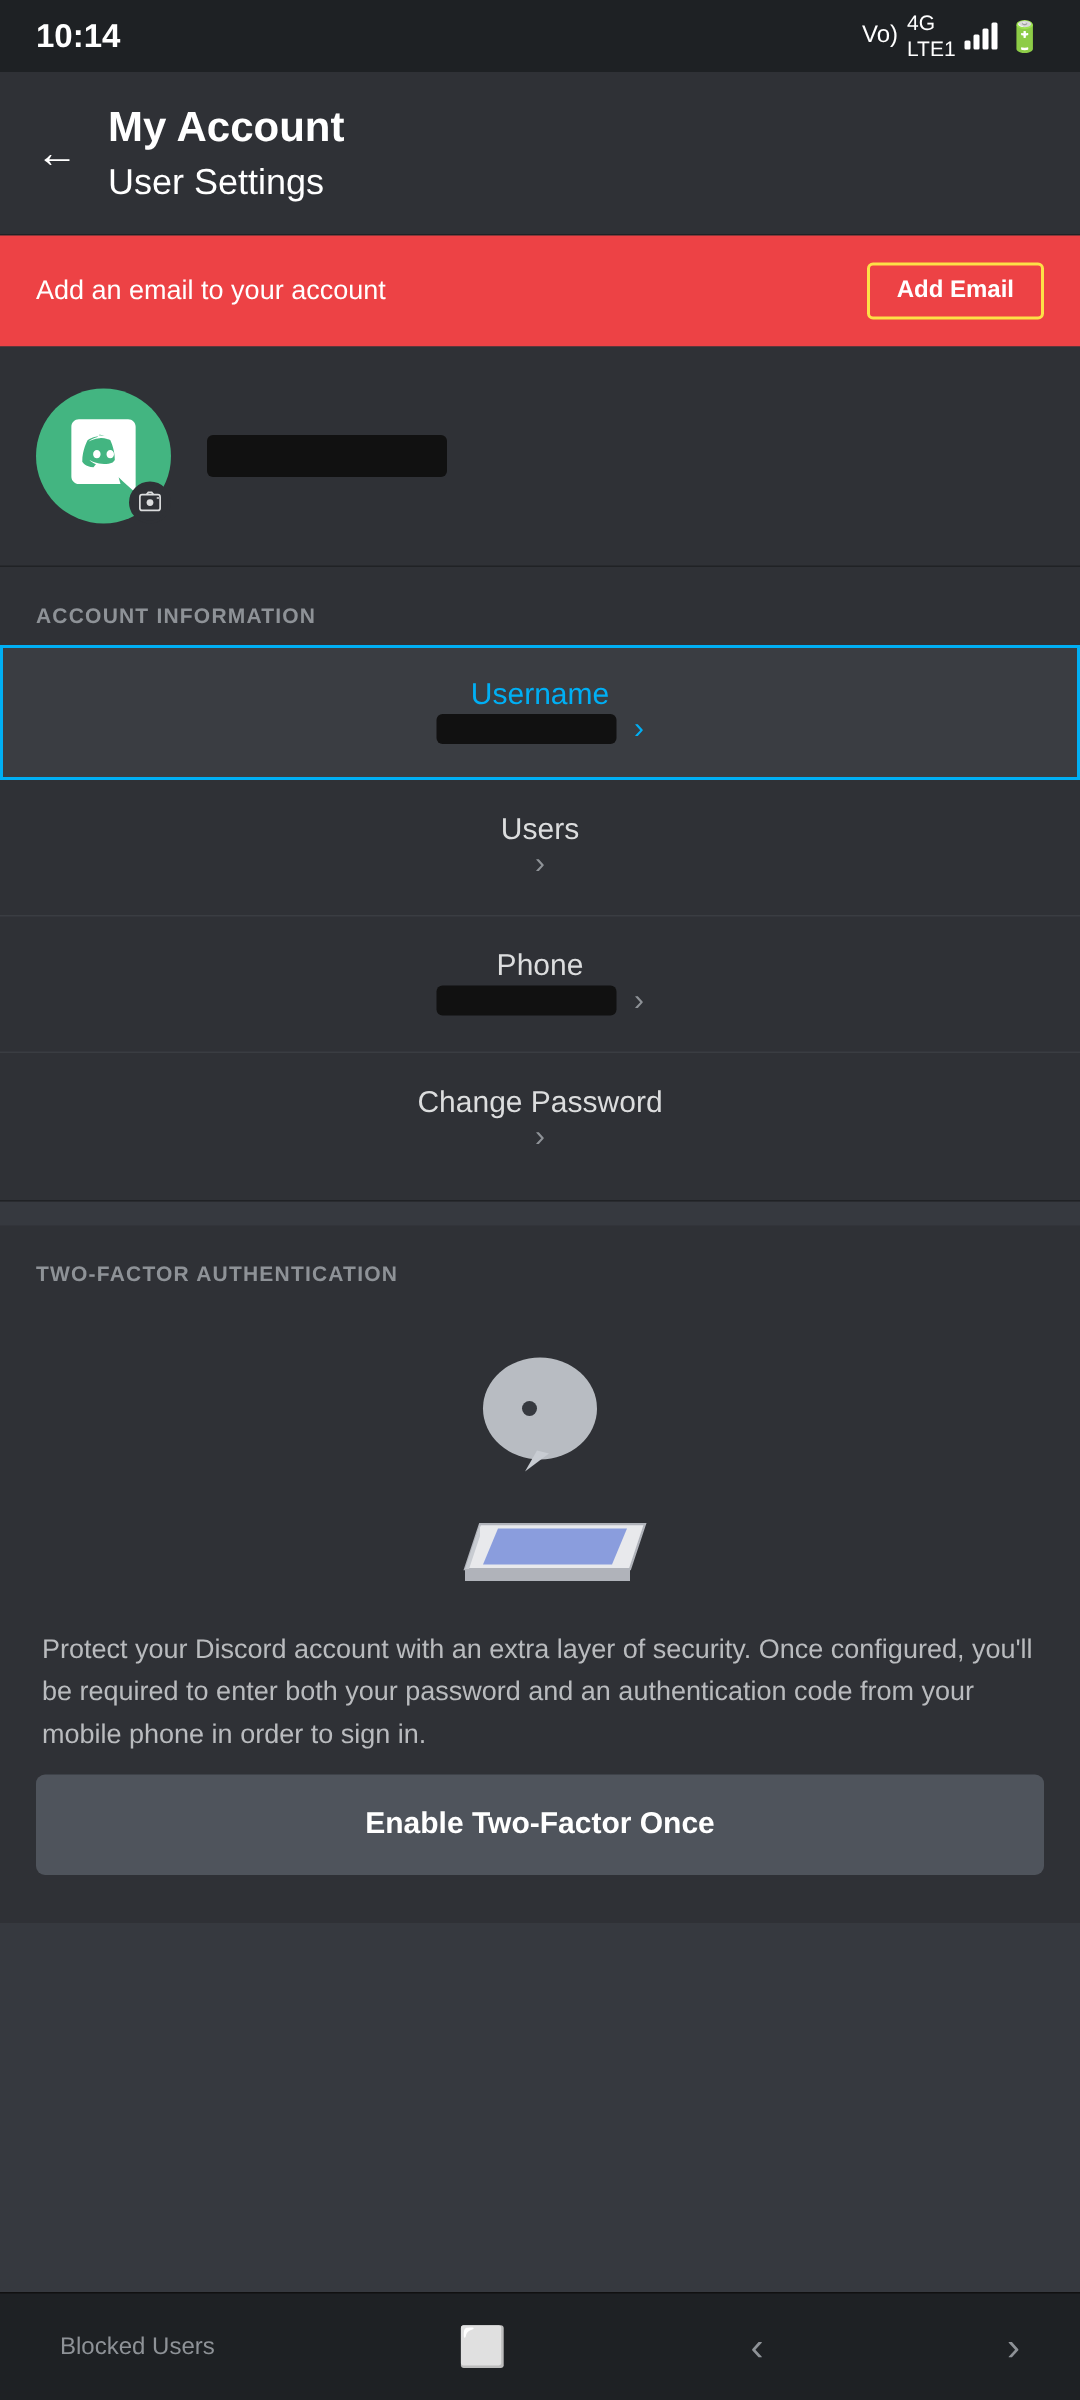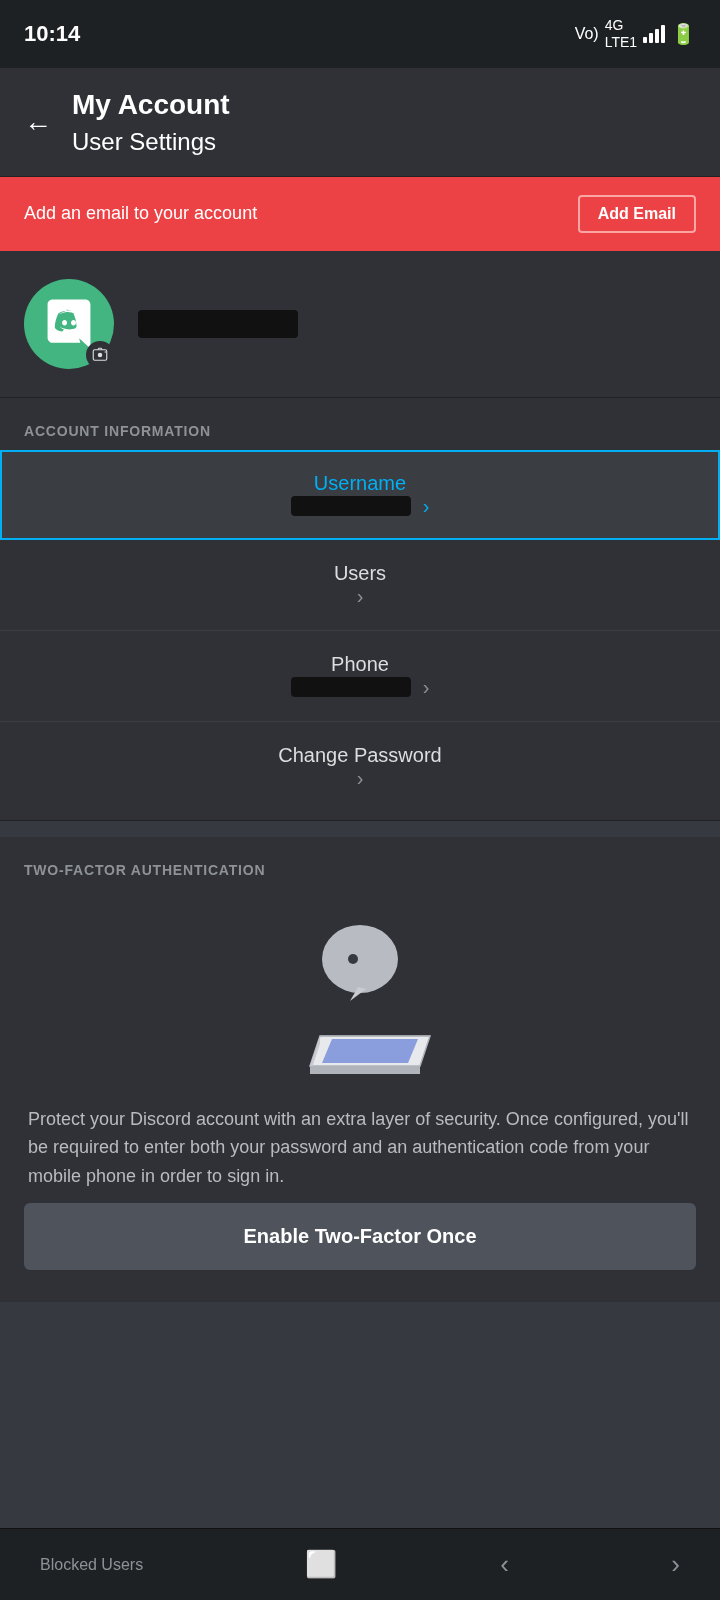--- a/index.html
+++ b/index.html
@@ -9,21 +9,21 @@
       min-height: 1600px;
       background-color: #36393f;
       font-family: 'Helvetica Neue', Arial, sans-serif;
       color: #dcddde;
       overflow-x: hidden;
     }
 
     
     .status-bar {
       background-color: #1e2124;
-      height: 68px;
+      height: 48px;
       display: flex;
       align-items: center;
       justify-content: space-between;
       padding: 0 24px;
     }
     .status-bar-left {
       font-size: 22px;
       font-weight: 600;
       color: #fff;
     }
@@ -82,21 +82,21 @@
       align-items: center;
       justify-content: space-between;
     }
     .email-banner-text {
       font-size: 18px;
       color: #fff;
       font-weight: 400;
     }
     .add-email-btn {
       background: transparent;
-      border: 2px solid #fca5a5;
+      border: 2px solid #fde047;
       color: #fff;
       font-size: 16px;
       font-weight: 600;
       padding: 8px 18px;
       border-radius: 4px;
       cursor: pointer;
       white-space: nowrap;
     }
 
     

